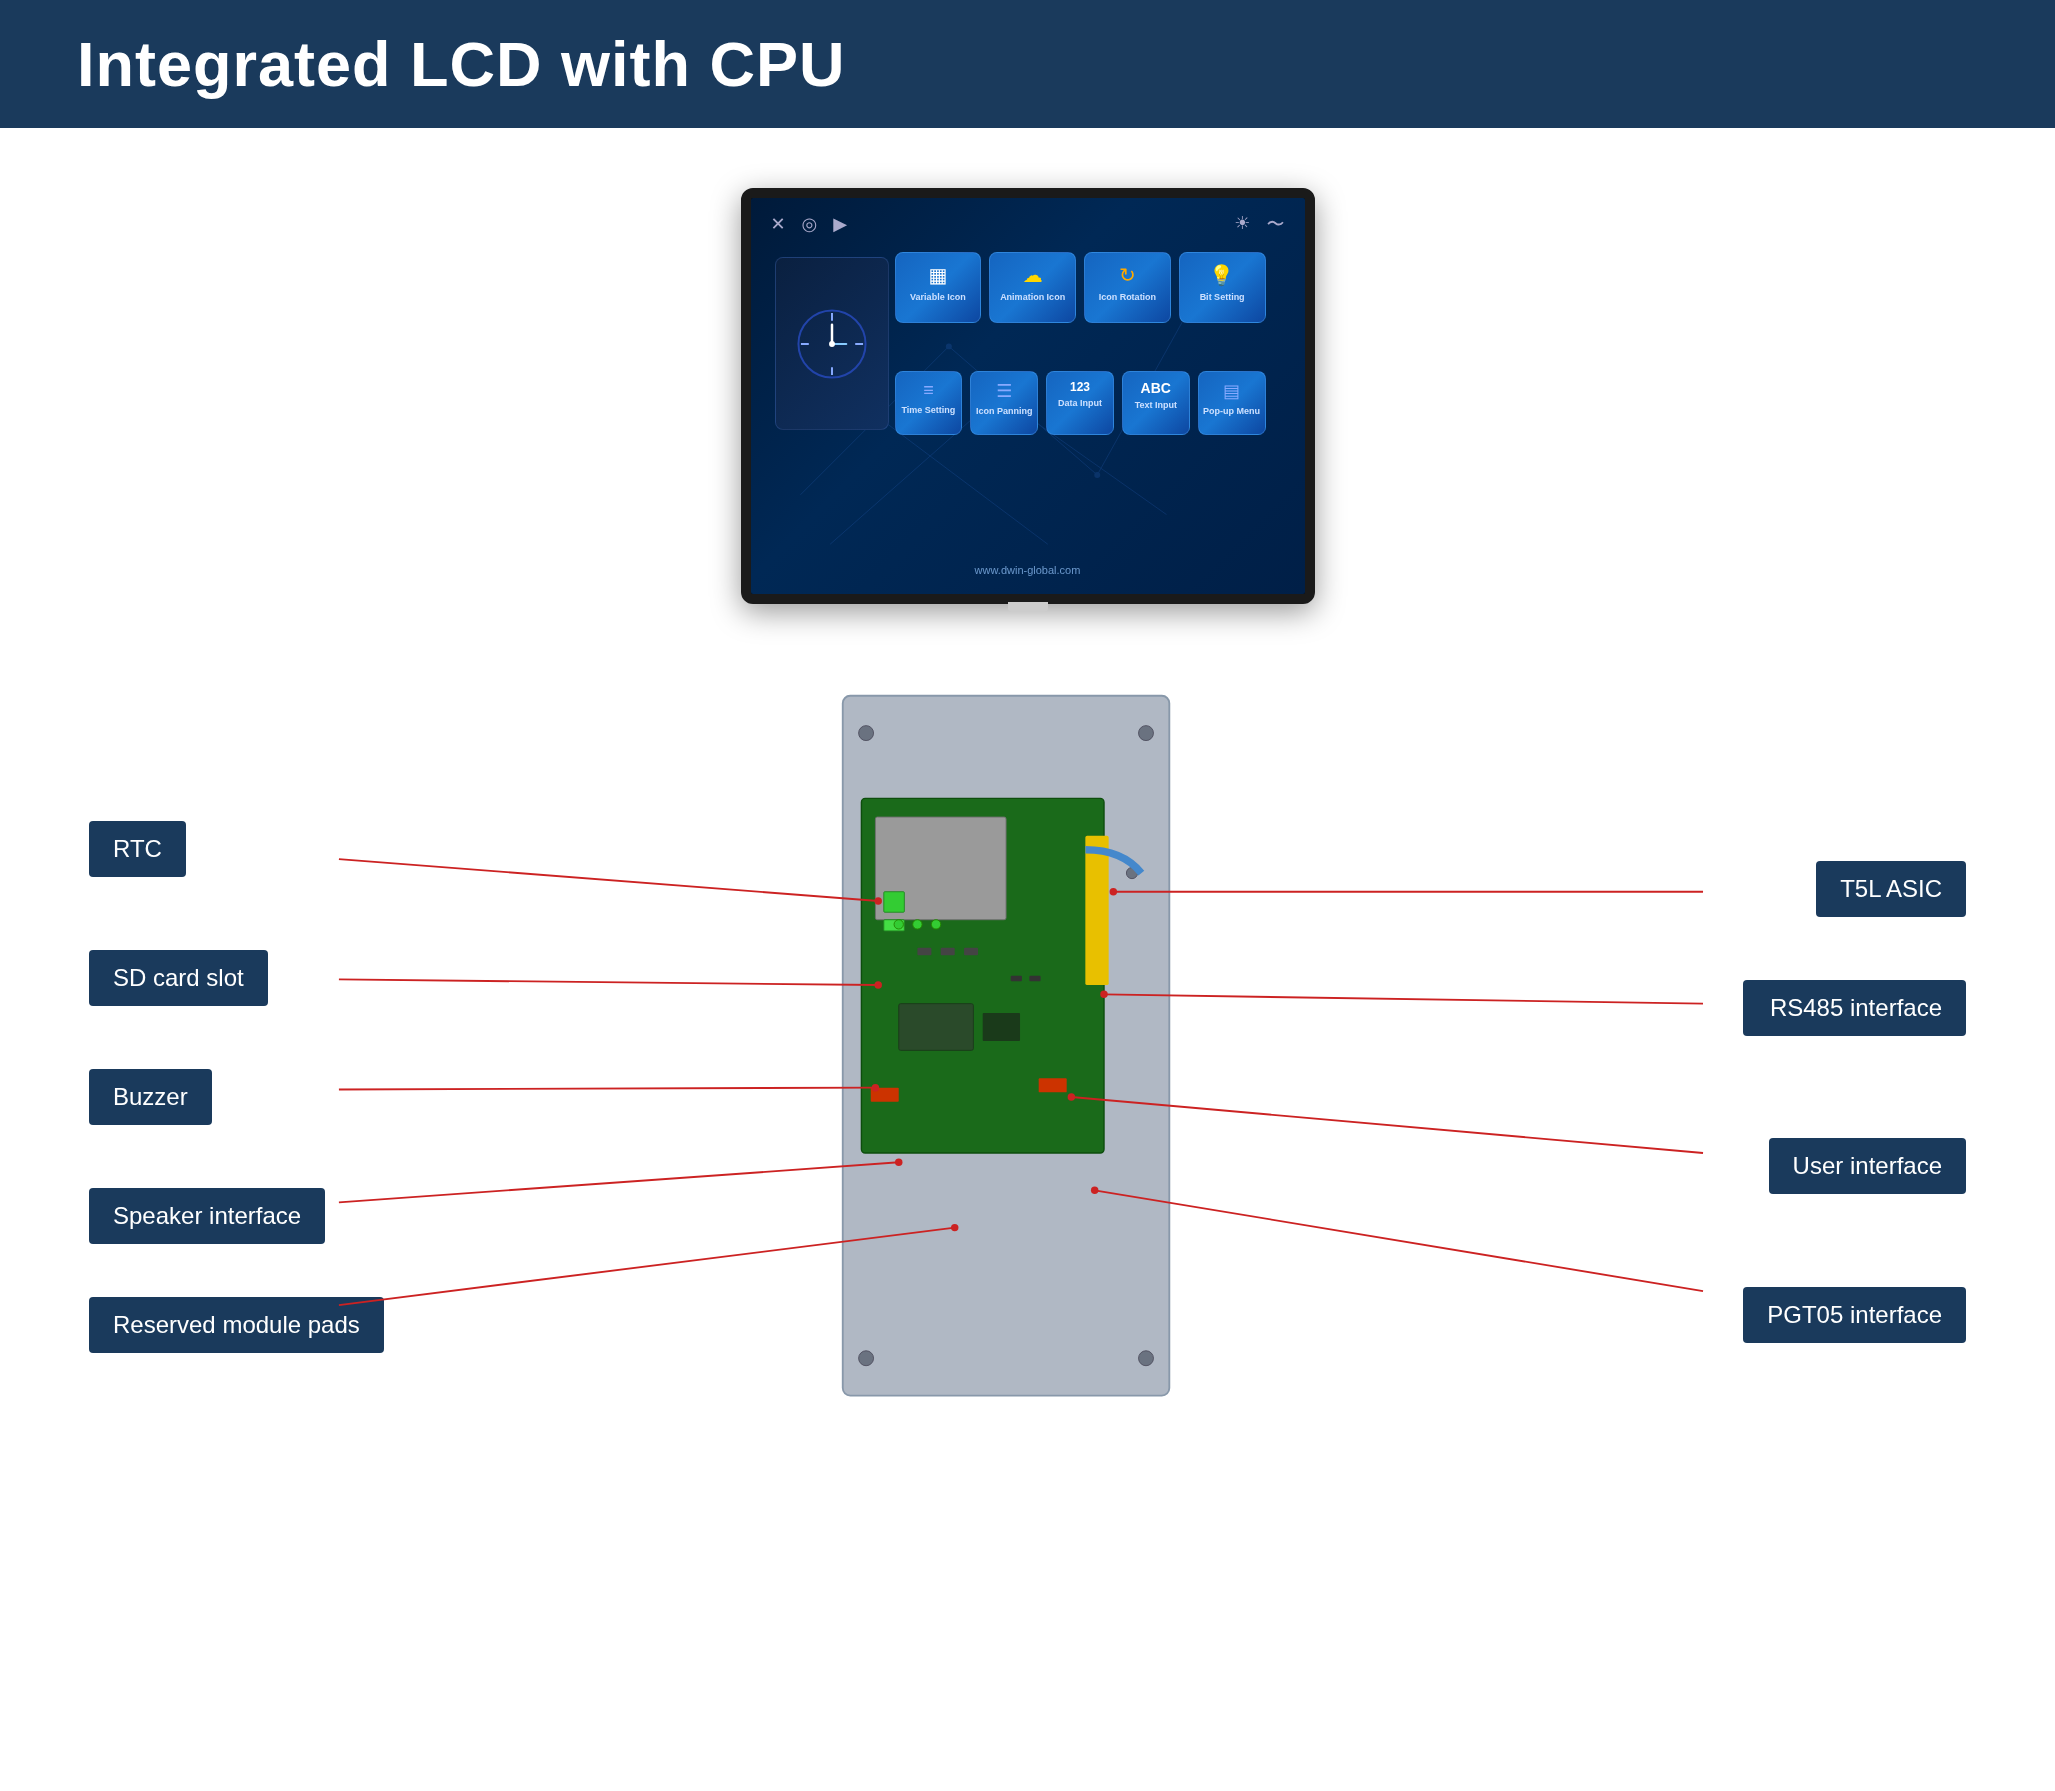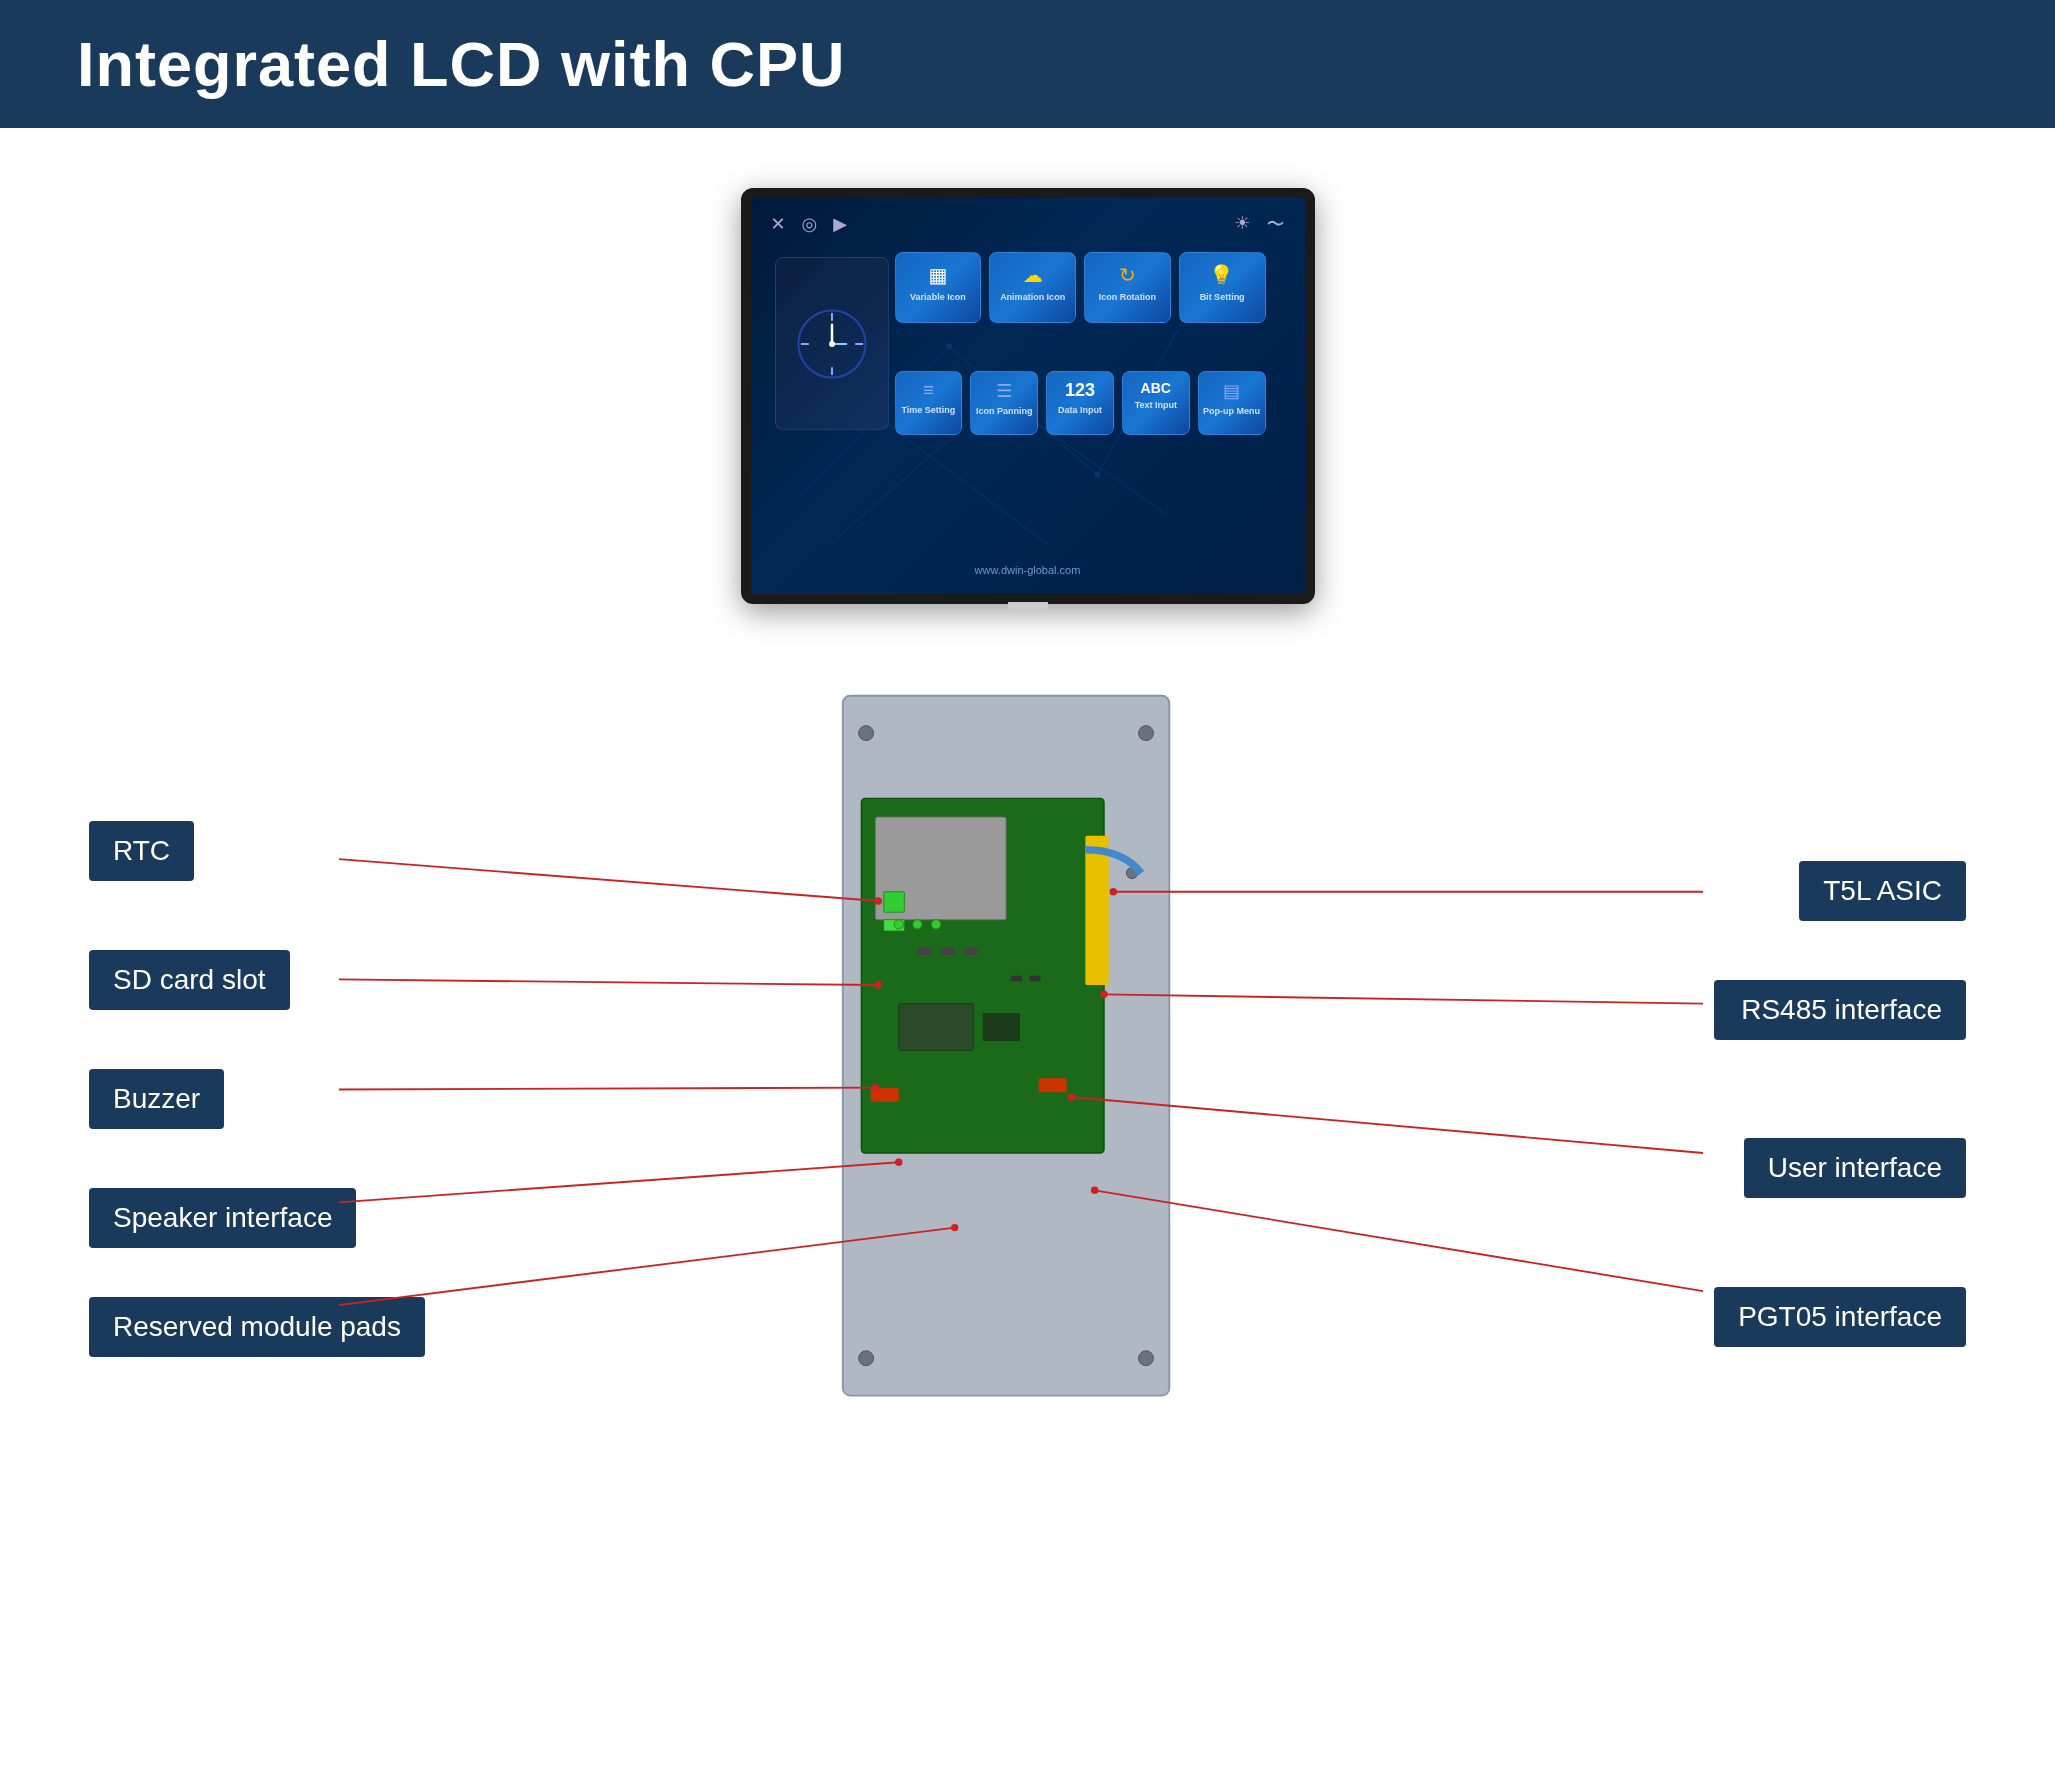--- a/index.html
+++ b/index.html
@@ -155,21 +155,21 @@
       margin-top: 20px;
     }
 
     
     .label-box {
       position: absolute;
       background: #1a3a5c;
       color: #ffffff;
       padding: 14px 24px;
       border-radius: 4px;
-      font-size: 28px;
+      font-size: 24px;
       font-weight: 500;
       white-space: nowrap;
     }
 
     
     .lines-overlay {
       position: absolute;
       top: 0;
       left: 0;
       width: 100%;
@@ -303,21 +303,21 @@
           <div style="position:absolute; left:144px; top:173px; display:grid; grid-template-columns:repeat(5,1fr); gap:8px; width:371px;">
             <div class="lcd-icon-cell-small">
               <div style="font-size:18px;color:#88aaff;">≡</div>
               <div class="lcd-icon-label">Time Setting</div>
             </div>
             <div class="lcd-icon-cell-small">
               <div style="font-size:18px;color:#88aaff;">☰</div>
               <div class="lcd-icon-label">Icon Panning</div>
             </div>
             <div class="lcd-icon-cell-small">
-              <div style="font-size:18px;color:#fff;font-weight:bold;">123</div>
+              <div style="font-size:12px;color:#fff;font-weight:bold;">123</div>
               <div class="lcd-icon-label">Data Input</div>
             </div>
             <div class="lcd-icon-cell-small">
               <div style="font-size:14px;color:#fff;font-weight:bold;">ABC</div>
               <div class="lcd-icon-label">Text Input</div>
             </div>
             <div class="lcd-icon-cell-small">
               <div style="font-size:18px;color:#88aaff;">▤</div>
               <div class="lcd-icon-label">Pop-up Menu</div>
             </div>

